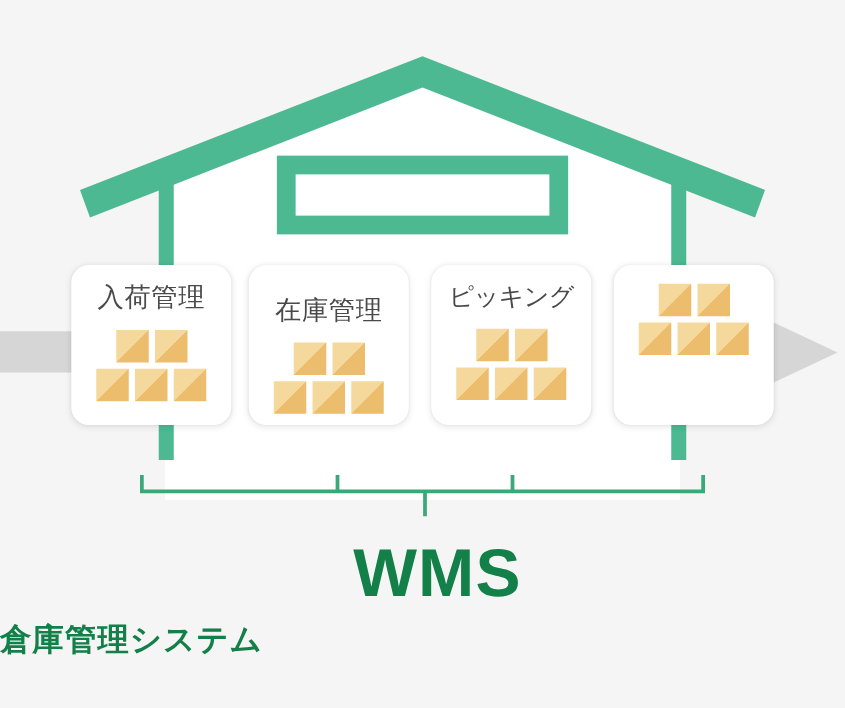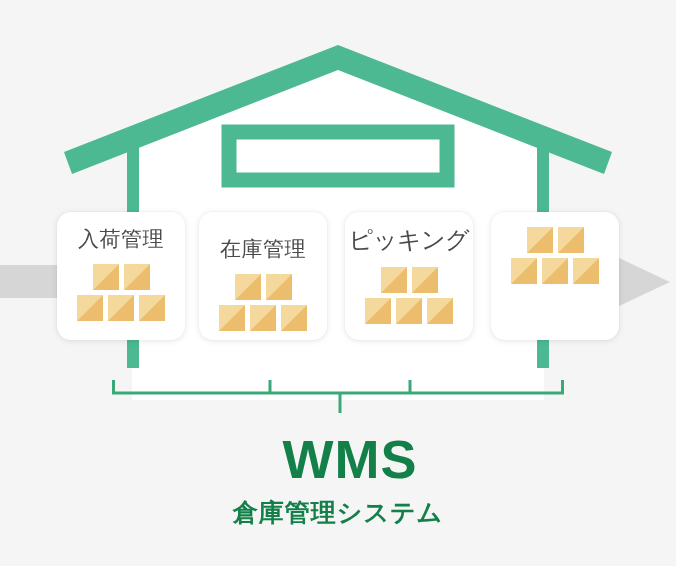--- a/index.html
+++ b/index.html
@@ -82,21 +82,21 @@
   .card-4 { left: 491px; }
 
   .card-label {
     margin-top: 16px;
     font-size: 21px;
     line-height: 1;
     color: #4a4a4a;
     letter-spacing: 0.5px;
     white-space: nowrap;
   }
-  .card-3 .card-label { font-size: 24px; letter-spacing: -0.5px; }
+  .card-3 .card-label { font-size: 20px; letter-spacing: -0.5px; }
 
   .boxes {
     margin-top: 15px;
     display: flex;
     flex-direction: column;
     align-items: center;
     gap: 5px;
   }
   .box-row {
     display: flex;
@@ -131,21 +131,20 @@
     color: #128048;
     letter-spacing: 1px;
     line-height: 1;
     z-index: 5;
   }
   .wms-subtitle {
     position: absolute;
     left: 0;
     top: 500px;
     width: 676px;
-    text-align: center;
     font-size: 25px;
     font-weight: bold;
     color: #128048;
     letter-spacing: 1px;
     line-height: 1;
     z-index: 5;
   }
 </style>
 </head>
 <body>

